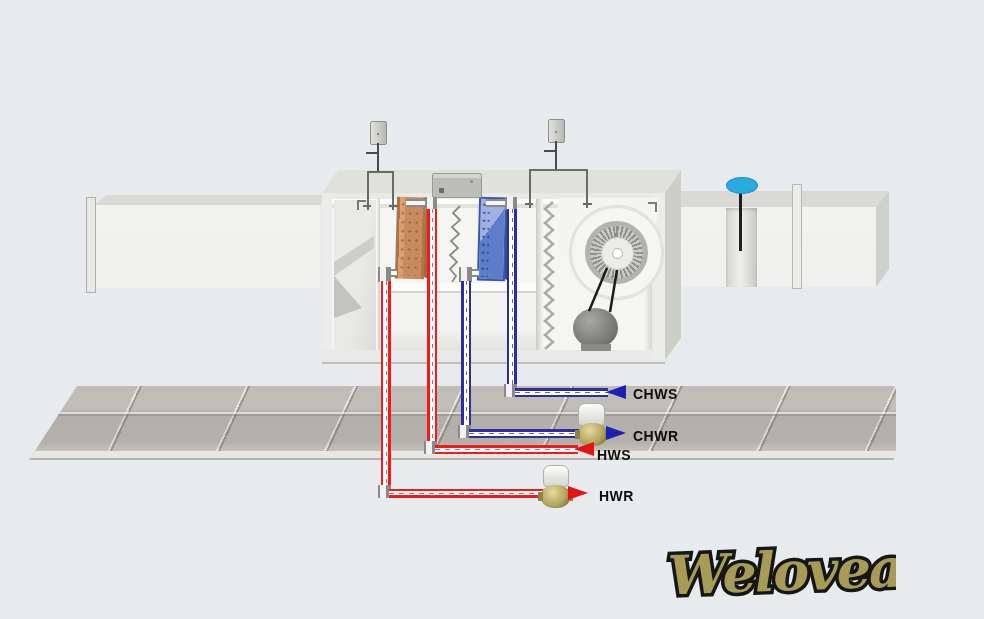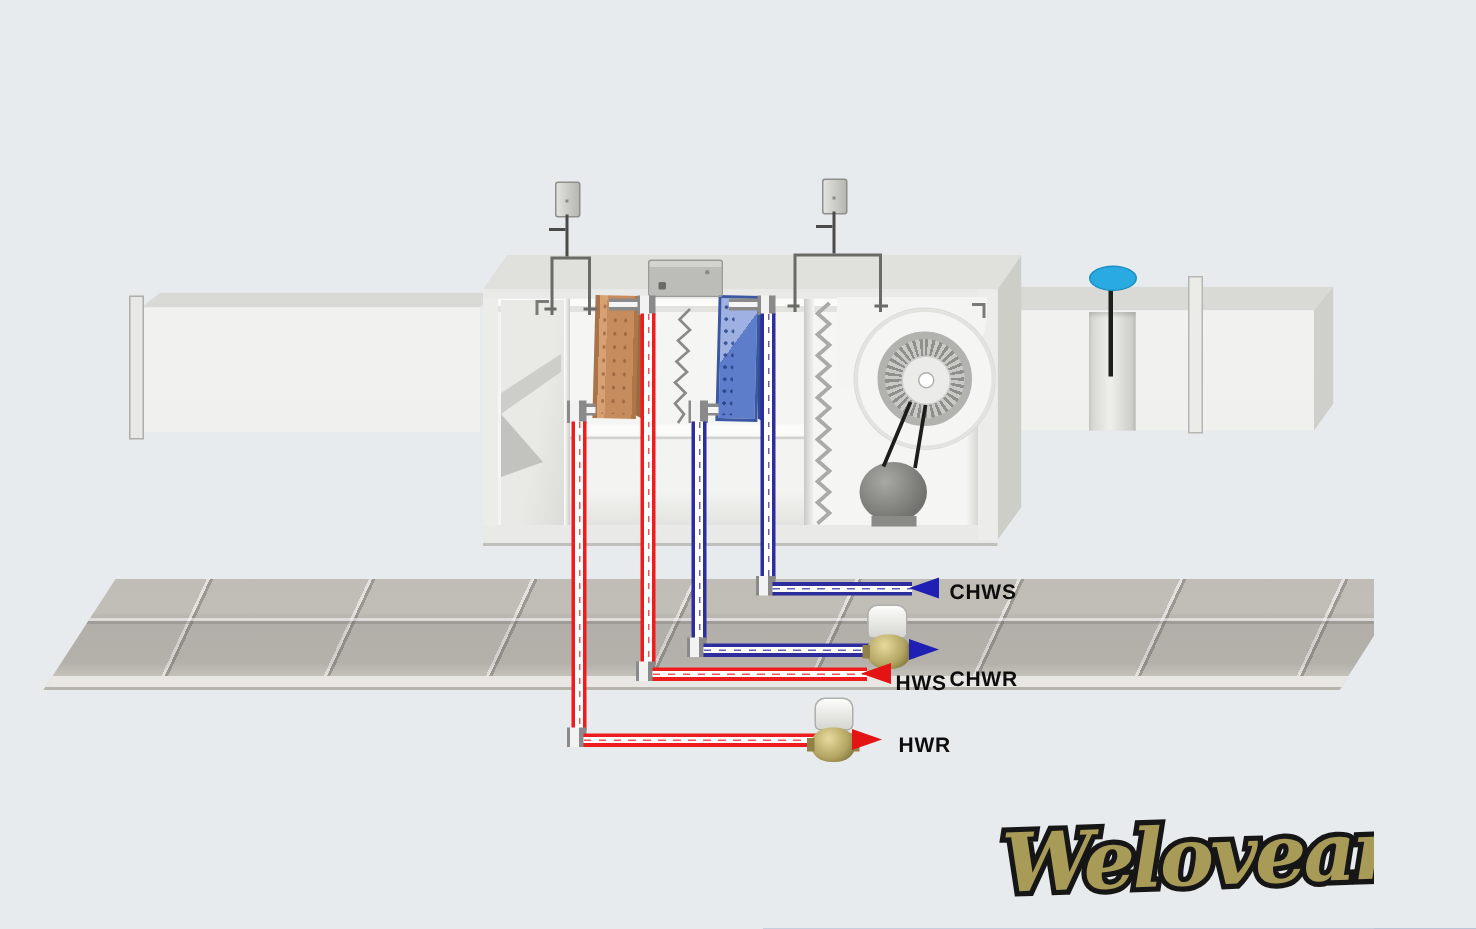--- a/index.html
+++ b/index.html
@@ -1,17 +1,17 @@
 <!DOCTYPE html>
 <html><head>
 <meta charset="utf-8">
 <style>
   html,body{margin:0;padding:0;background:#e8ebee;}
   #canvas{position:relative;width:896px;height:619px;background:#e8ebee;overflow:hidden;
-          font-family:"Liberation Sans",sans-serif;padding-left:20px;}
+          font-family:"Liberation Sans",sans-serif;}
   .abs{position:absolute;}
   .shape{position:absolute;inset:0;}
 
   
   #platform{position:absolute;inset:0;
     clip-path:polygon(77px 386px,940px 386px,893px 460px,29px 460px);
     background:
       linear-gradient(180deg,rgba(0,0,0,0) 0 451px,#e9e7e3 451px 458px,#b7b4ae 458px 461px,rgba(0,0,0,0) 461px),
       linear-gradient(180deg,rgba(0,0,0,0) 0 412px,rgba(255,255,255,.55) 412px 414px,rgba(120,118,112,.35) 414px 416px,rgba(0,0,0,0) 416px),
       linear-gradient(180deg,rgba(0,0,0,0) 0 408px,rgba(0,0,0,.08) 414px 442px,rgba(0,0,0,0) 450px),
@@ -221,19 +221,19 @@
   <div class="abs valve-body" style="left:578px;top:423px"></div>
   <div class="abs valve-cap" style="left:543px;top:465px;width:24px;height:20px"></div>
   <div class="abs valve-body" style="left:541px;top:485px"></div>
 
   <div class="abs arr l-blue" style="left:606px;top:385px"></div>
   <div class="abs arr r-blue" style="left:606px;top:426px"></div>
   <div class="abs arr l-red" style="left:574px;top:442px"></div>
   <div class="abs arr r-red" style="left:568px;top:486px"></div>
 
   <div class="abs plabel" style="left:633px;top:386px">CHWS</div>
-  <div class="abs plabel" style="left:633px;top:444px">CHWR</div>
+  <div class="abs plabel" style="left:633px;top:428px">CHWR</div>
   <div class="abs plabel" style="left:597px;top:447px">HWS</div>
   <div class="abs plabel" style="left:599px;top:488px">HWR</div>
 
   <div class="abs" id="watermark">Welovearticle</div>
 
 </div>
 
 </body></html>

